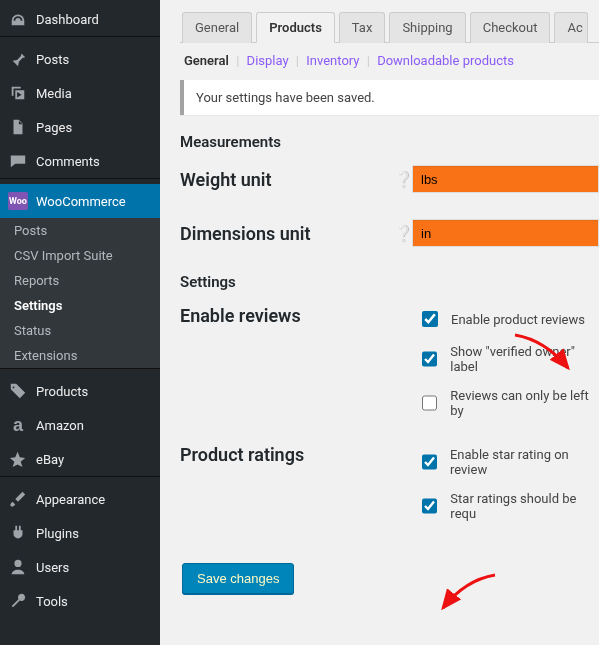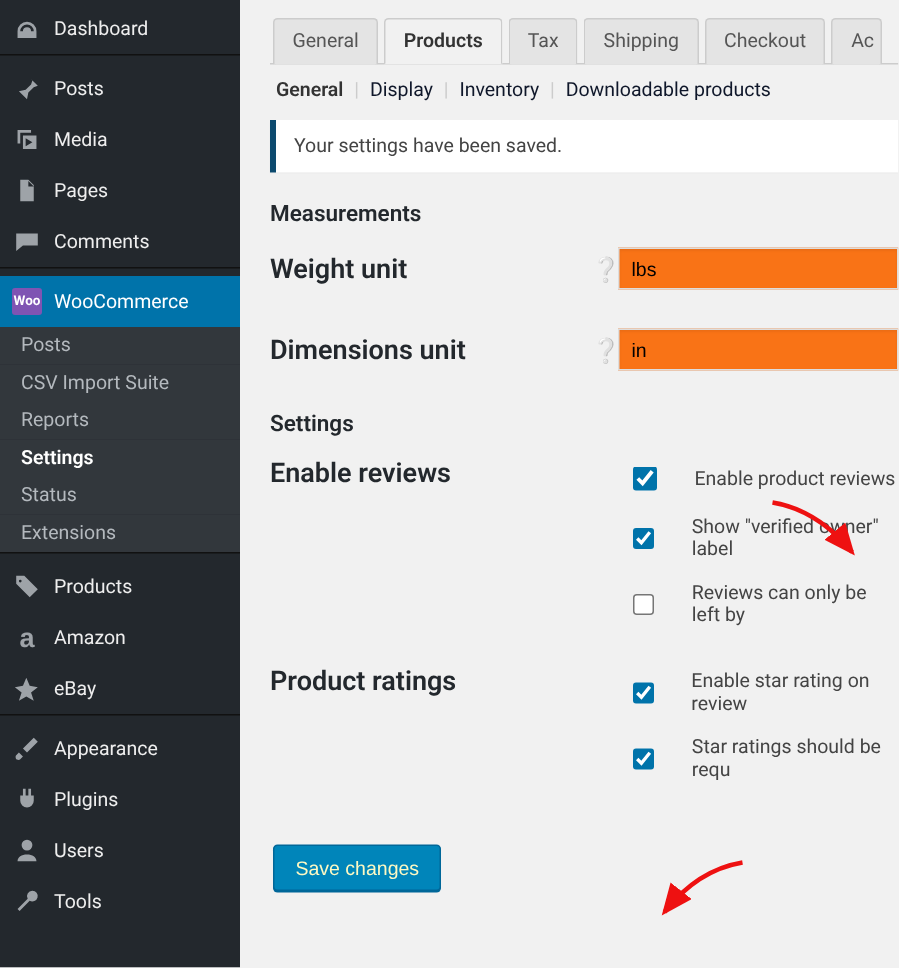--- a/index.html
+++ b/index.html
@@ -103,23 +103,23 @@
     padding: 10px 0 6px 4px;
     font-size: 13px;
     color: #0073aa;
   }
   .subtabs span, .subtabs a {
     text-decoration: none;
     cursor: pointer;
   }
   .subtabs .sep { color: #ccc; padding: 0 4px; }
   .subtabs .current { color: #333; font-weight: 600; }
-  .subtabs a { color: #0f172a; text-align: right; }
+  .subtabs a { color: #8b5cf6; text-align: right; }
   .notice {
-    border-left: 4px solid #0c4a6e;
+    border-left: 4px solid #a3a3a3;
     background: #fff;
     padding: 10px 12px;
     margin: 6px 0 18px 0;
     box-shadow: 0 1px 1px rgba(0,0,0,.04);
     font-size: 13px;
   }
   h3 { font-size: 15px; font-weight: 600; color:#23282d; margin: 12px 0 14px; }
   .formrow { display: flex; align-items: center; margin: 12px 0 26px; }
   .formrow .label {
     width: 220px;
@@ -136,21 +136,21 @@
     border: 1px solid #ddd;
     background: #f97316;
     padding: 0 8px;
     font-size: 13px;
     box-shadow: inset 0 1px 2px rgba(0,0,0,.07);
   }
   .check-col {
     margin-left: 238px;
   }
   .check-col label {
-    display:flex; align-items:center; gap:22px;
+    display:flex; align-items:center; gap:10px;
     margin: 0 0 14px 0;
     color:#444; font-size:13px;
     cursor:pointer;
   }
   .check-col input[type=checkbox]{
     width:16px;height:16px; accent-color:#0073aa;
   }
   .save-btn {
     display:inline-block;
     margin-top: 28px;

